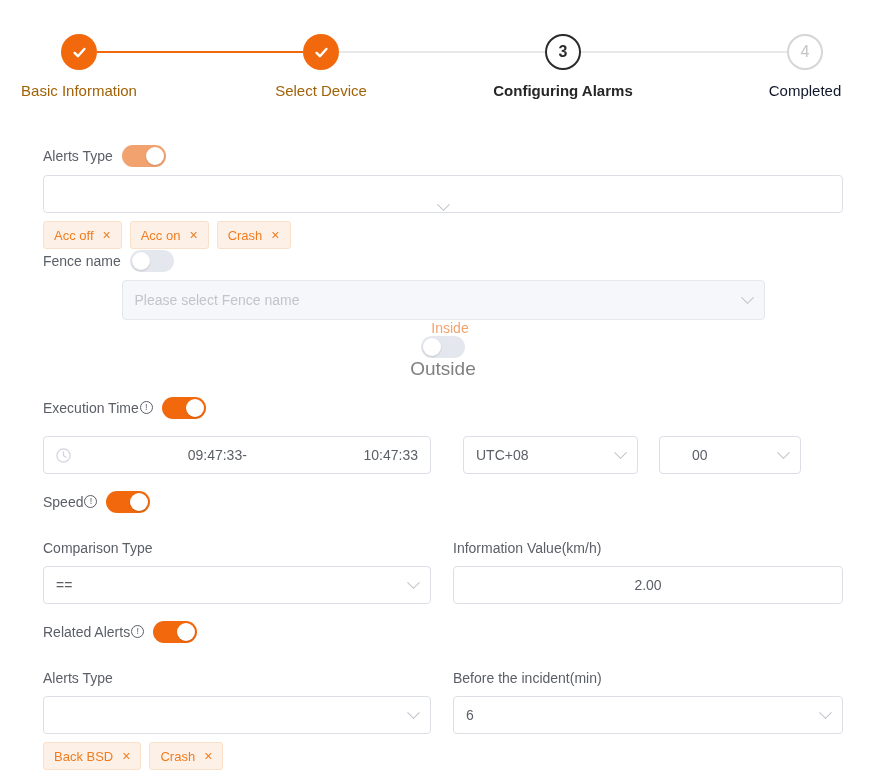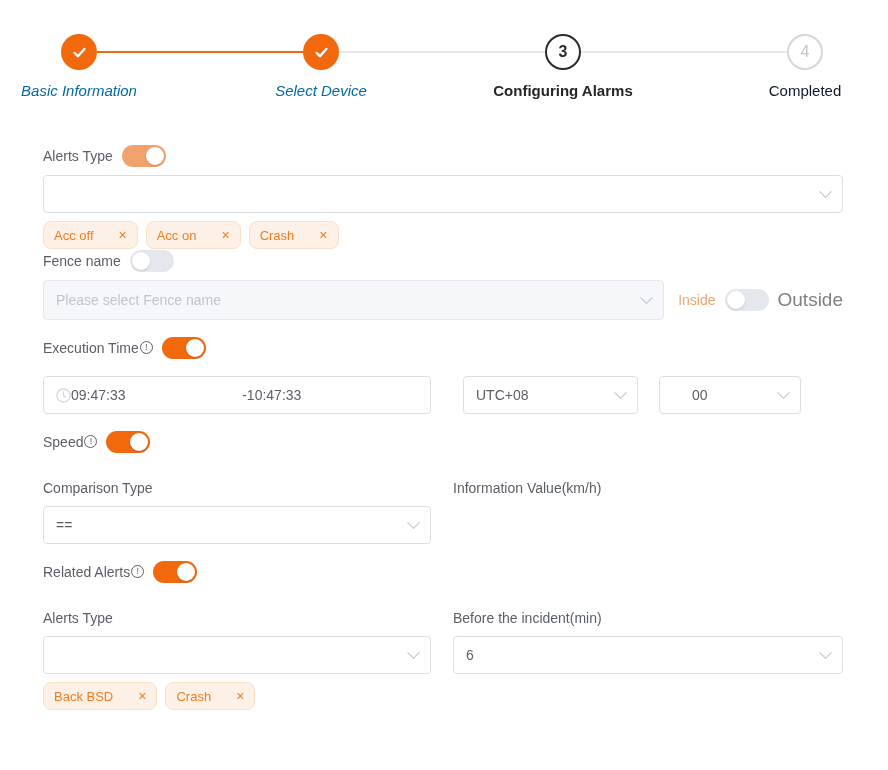--- a/index.html
+++ b/index.html
@@ -20,21 +20,21 @@
     display:flex; align-items:center; justify-content:center;
     transform:translateX(-50%); background:#fff; font-size:16px;
   }
   .step-circle.done   { background:#f2690d; }
   .step-circle.current{ border:2px solid #2b2b2b; color:#2b2b2b; font-weight:700; }
   .step-circle.pending{ border:2px solid #d6d6d6; color:#c4c4c4; font-weight:400; }
   .step-label {
     position:absolute; top:82px; transform:translateX(-50%);
     white-space:nowrap; font-size:15px;
   }
-  .step-label.done    { color:#0369a1;font-style:italic; }
+  .step-label.done    { color:#a16207; }
   .step-label.current { color:#262626; font-weight:700; }
   .step-label.pending { color:#0f172a; }
   
   .form { width:800px; margin-left:43px; }
   .toggle-row { display:flex; align-items:center; gap:9px; height:24px; }
   .toggle-row .lbl { font-size:14px; color:#5a5e66; display:inline-flex; align-items:flex-start; }
   .info-ic {
     display:inline-flex; align-items:center; justify-content:center;
     width:13px; height:13px; border:1px solid #5a5e66; border-radius:50%;
     font-size:9px; line-height:1; margin-left:1px; margin-top:1px; color:#5a5e66;
@@ -63,48 +63,48 @@
   .chev {
     width:9px; height:9px; flex:0 0 auto;
     border-right:1.4px solid #c0c4cc; border-bottom:1.4px solid #c0c4cc;
     transform:rotate(45deg) translate(-2px,-2px);
   }
   .select.disabled { background:#f5f7fa; border-color:#e4e7ed; cursor:not-allowed; }
   .select.disabled .ph { color:#c0c4cc; }
   
   .tags { display:flex; gap:8px; }
   .tag {
-    display:inline-flex; align-items:center; gap:25px; height:28px; padding:0 10px;
-    background:#fdf1e7; border:1px solid #f9e0c7; border-radius:8px;
+    display:inline-flex; align-items:center; gap:9px; height:28px; padding:0 10px;
+    background:#fdf1e7; border:1px solid #f9e0c7; border-radius:3px;
     color:#f07c1f; font-size:13px;
   }
   .tag .close { font-size:14px; line-height:1; color:#f07c1f; cursor:pointer; }
   
   .row-2col { display:flex; }
   .col-l { width:388px; }
   .col-r { width:390px; margin-left:22px; }
   .field-label { font-size:14px; color:#5a5e66; }
   .time-row { display:flex; align-items:center; }
   .time-box { width:388px; }
-  .time-box .t { flex:1; text-align:left; color:#5a5e66; }
+  .time-box .t { flex:1; text-align:right; color:#5a5e66; }
   .tz-select  { width:175px; margin-left:32px; }
   .off-select { width:142px; margin-left:21px;padding-left:32px; }
   .fence-row { display:flex; align-items:center; }
   .fence-select { width:643px; }
   .inside-lbl  { margin-left:14px; font-size:14px; color:#f2a26e; }
   .outside-lbl { font-size:19px; color:#808080; }
   .fence-row .switch { margin:0 9px; }
   .center-input { justify-content:center; }
   .center-input input {
     border:none; outline:none; width:100%; text-align:center;
     font-size:14px; color:#5a5e66; font-family:"Liberation Sans",sans-serif; background:transparent;
   }
   
   .mt-a { margin-top:36px; } 
-  .mt-b { margin-top:7px;  } 
+  .mt-b { margin-top:7px;flex-direction:column;  } 
   .mt-c { margin-top:8px;  } 
   .mt-d { } 
   .mt-e { margin-top:16px; } 
   .mt-f { margin-top:26px; } 
   .mt-g { margin-top:10px; } 
 </style>
 </head>
 <body>
 
 <div class="stepper">
@@ -229,20 +229,23 @@
   <div class="row-2col mt-f">
     <div class="col-l field-label">Comparison Type</div>
     <div class="col-r field-label">Information Value(km/h)</div>
   </div>
   <div class="row-2col mt-g">
     <div class="select col-l">
       <span>==</span>
       <span class="spacer"></span>
       <span class="chev"></span>
     </div>
+    <div class="textbox col-r center-input">
+      <input type="text" value="2.00" style="">
+    </div>
   </div>
 
   <div class="toggle-row mt-e">
     <span class="lbl">
       <span>Related Alerts</span>
       <span class="info-ic">!</span>
     </span>
     <span class="switch on bright">
         <span class="knob"></span>
       </span>

